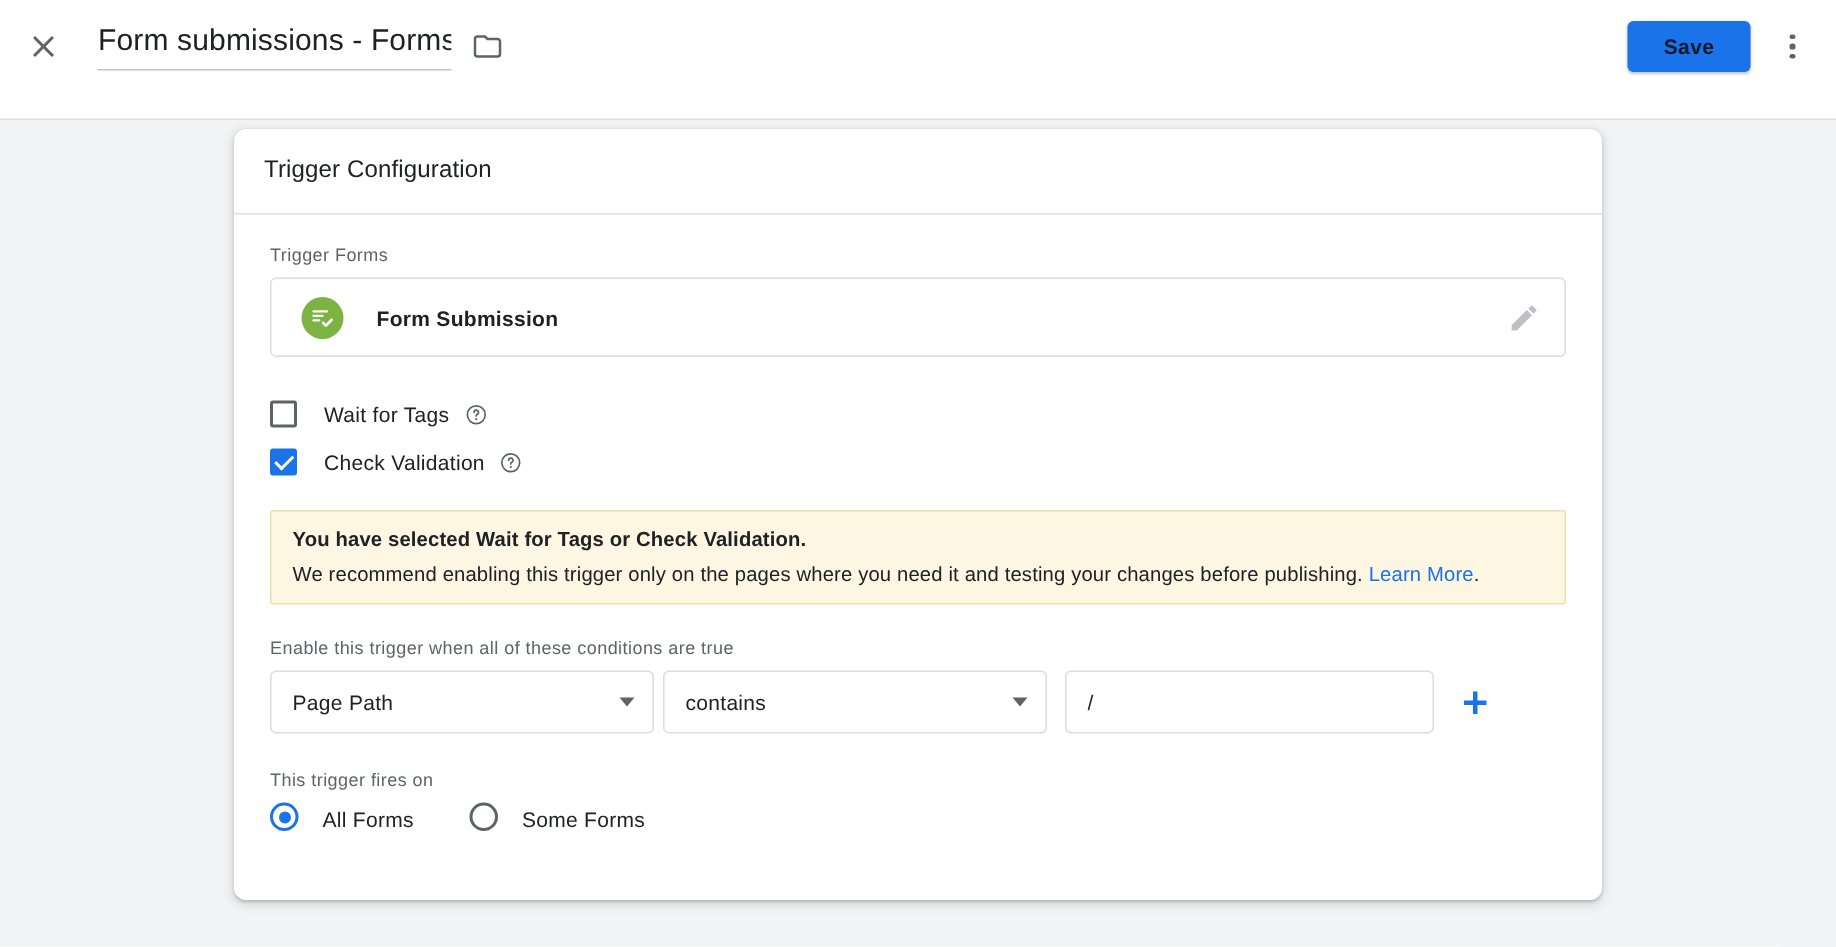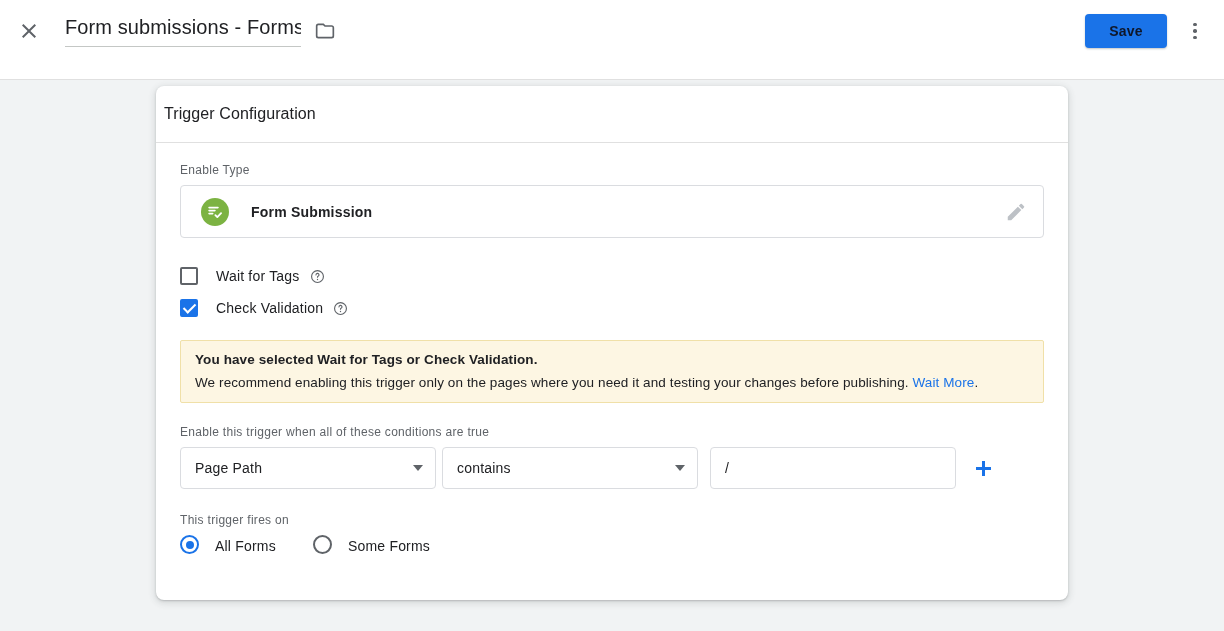--- a/index.html
+++ b/index.html
@@ -104,21 +104,21 @@
     height: 514px;
     background: #ffffff;
     border-radius: 8px;
     box-shadow: 0 1px 2px rgba(60,64,67,0.25), 0 2px 6px 2px rgba(60,64,67,0.12);
   }
   .card-header {
     height: 57px;
     border-bottom: 1px solid #e0e0e0;
     display: flex;
     align-items: center;
-    padding-left: 8px;
+    padding-left: 20px;
   }
   .card-header-title {
     font-size: 16px;
     color: #202124;
     letter-spacing: 0.1px;
   }
   .card-body {
     padding: 20px 24px 0 24px;
     position: relative;
   }
@@ -358,21 +358,21 @@
 </div>
 
 <div class="card">
 
   <div class="card-header">
     <div class="card-header-title">Trigger Configuration</div>
   </div>
 
   <div class="card-body">
 
-    <div class="field-label">Enable Type</div>
+    <div class="field-label">Trigger Forms</div>
 
     <div class="trigger-type-box">
       <div class="trigger-icon">
         <svg width="18" height="18" viewBox="0 0 24 24" aria-hidden="true">
           <rect x="3" y="5" width="14" height="2.2" rx="1.1" fill="#ffffff"></rect>
           <rect x="3" y="9" width="10" height="2.2" rx="1.1" fill="#ffffff"></rect>
           <rect x="3" y="13" width="7" height="2.2" rx="1.1" fill="#ffffff"></rect>
           <path d="M12.5 16.2l2.6 2.6 5-5.2" fill="none" stroke="#ffffff" stroke-width="2.4" stroke-linecap="round" stroke-linejoin="round"></path>
         </svg>
       </div>
@@ -408,21 +408,21 @@
             <path d="M9.6 9.4a2.4 2.4 0 1 1 3.3 2.2c-.7.3-.9.8-.9 1.6" fill="none" stroke="#5f6368" stroke-width="1.8" stroke-linecap="round"></path>
           </svg>
         </div>
       </div>
     </div>
 
     <div class="banner">
       <div class="banner-title">You have selected Wait for Tags or Check Validation.</div>
       <div class="banner-text">
         <span>We recommend enabling this trigger only on the pages where you need it and testing your changes before publishing.</span>
-        <a class="banner-link" href="#">Wait More</a><span>.</span>
+        <a class="banner-link" href="#">Learn More</a><span>.</span>
       </div>
     </div>
 
     <div class="conditions-section">
       <div class="field-label">Enable this trigger when all of these conditions are true</div>
 
       <div class="condition-row">
 
         <div class="select-box var">
           <div class="select-value">Page Path</div>

